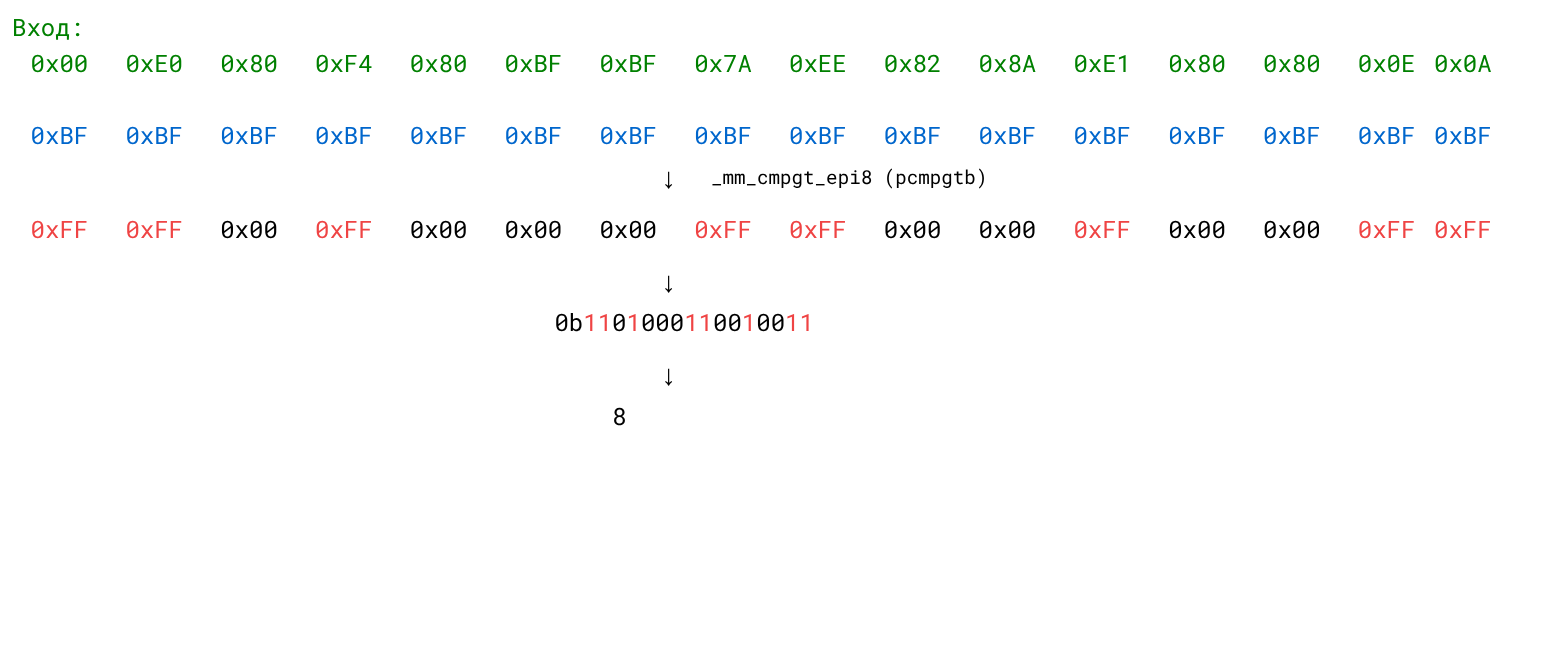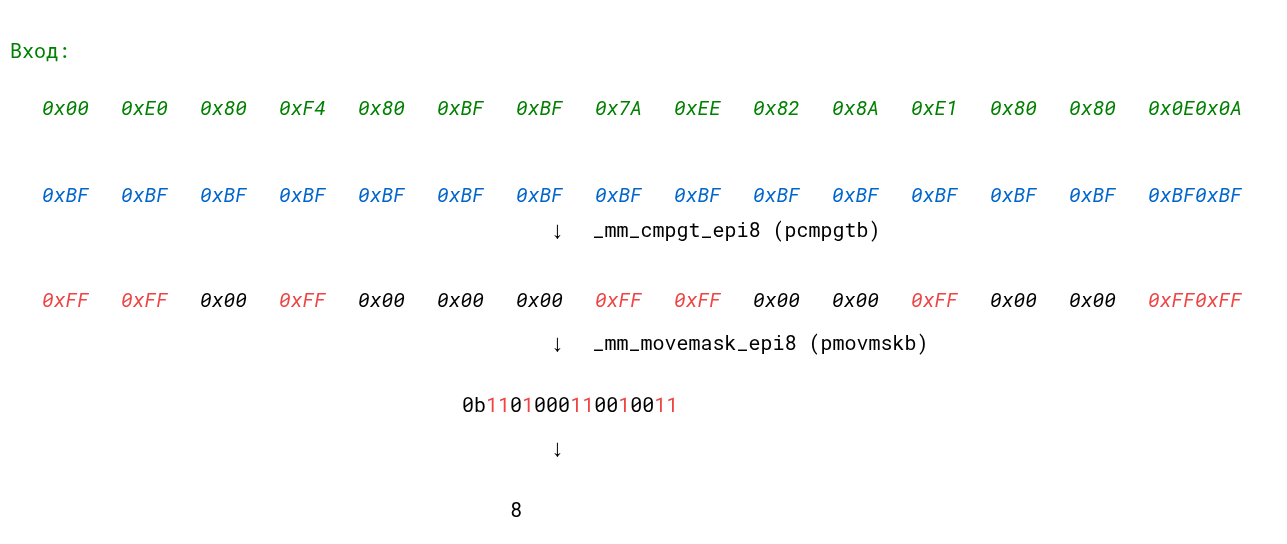--- a/index.html
+++ b/index.html
@@ -8,48 +8,46 @@
     font-size: 20px;
     line-height: 1.5;
     background: #fff;
     color: #000;
     padding: 8px 10px;
     width: 1287px;
   }
   .row {
     white-space: nowrap;
     letter-spacing: 0px;
-    margin-top: 27px;
   }
   .byte {
     display: inline-block;
     width: 79px;
-    text-align: right;
-    font-style: italic;
+    text-align: center;
   }
   .byte:last-child { width: auto; }
   .green { color: #008000; }
   .blue  { color: #0066cc; }
   .red   { color: #ef4444; }
   .black { color: #000; }
   .spacer { height: 30px; }
   .spacer-sm { height: 8px; }
   .step {
     display: flex;
     align-items: center;
     padding-left: 540px;
   }
   .arrow {
     font-size: 24px;
     line-height: 40px;
     padding-right: 28px;
     color: #000;
   }
   .label {
-    font-size: 20px;
+    font-size: 16px;
     color: #000;
   }
   .bits {
     padding-left: 452px;
   }
   .result {
     padding-left: 500px;
   }
 </style>
 </head>
@@ -68,21 +66,20 @@
 </div>
 
 <div class="spacer-sm"></div>
 
 <div class="row" id="row-cmp"><span class="byte red">0xFF</span><span class="byte red">0xFF</span><span class="byte black">0x00</span><span class="byte red">0xFF</span><span class="byte black">0x00</span><span class="byte black">0x00</span><span class="byte black">0x00</span><span class="byte red">0xFF</span><span class="byte red">0xFF</span><span class="byte black">0x00</span><span class="byte black">0x00</span><span class="byte red">0xFF</span><span class="byte black">0x00</span><span class="byte black">0x00</span><span class="byte red">0xFF</span><span class="byte red">0xFF</span></div>
 
 <div class="spacer-sm"></div>
 
 <div class="step">
   <span class="arrow">↓</span>
-  <span class="label">_mm_movemask_epi8 (pmovmskb)</span>
 </div>
 
 <div class="row bits" id="row-bits"><span class="black">0b</span><span class="red">1</span><span class="red">1</span><span class="black">0</span><span class="red">1</span><span class="black">0</span><span class="black">0</span><span class="black">0</span><span class="red">1</span><span class="red">1</span><span class="black">0</span><span class="black">0</span><span class="red">1</span><span class="black">0</span><span class="black">0</span><span class="red">1</span><span class="red">1</span></div>
 
 <div class="spacer-sm"></div>
 
 <div class="step">
   <span class="arrow">↓</span>
 </div>
 

